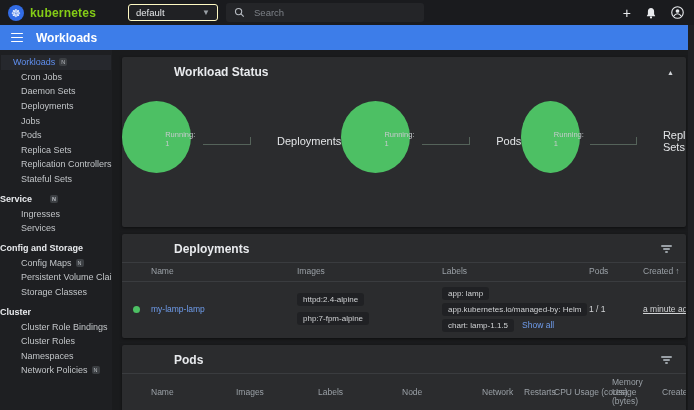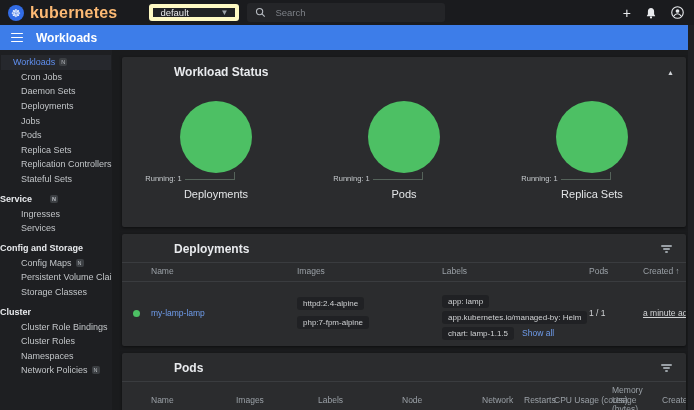--- a/index.html
+++ b/index.html
@@ -7,22 +7,22 @@
   body {
     background:#1a1b1d;
     font-family:"Liberation Sans", sans-serif;
     color:#d6d8da;
     position:relative;
   }
   
   .topbar { height:25px; background:#1a1b1e; display:flex; align-items:center; padding:0 8px; }
   .logo { width:16px; height:16px; border-radius:50%; background:#326ce5; color:#fff;
           font-size:11px; line-height:16px; text-align:center; flex:0 0 auto; }
-  .brand { color:#fdba74; font-weight:bold; font-size:16px; margin-left:6px; letter-spacing:.2px; }
-  .ns-select { margin-left:32px; width:90px; height:17px; border:4px solid #fef9c3; border-radius:3px;
+  .brand { color:#84cc16; font-weight:bold; font-size:12px; margin-left:6px; letter-spacing:.2px; }
+  .ns-select { margin-left:32px; width:90px; height:17px; border:1px solid #fef9c3; border-radius:3px;
                display:flex; align-items:center; justify-content:space-between; padding:0 7px;
                color:#e6e8ea; font-size:9.5px; cursor:pointer; background:#202124; }
   .ns-caret { color:#9aa0a6; font-size:8px; }
   .search { margin-left:8px; width:198px; height:19px; background:#242528; border-radius:3px;
             display:flex; align-items:center; padding:0 8px; gap:9px; }
   .search svg { flex:0 0 auto; }
   .search input { background:transparent; border:none; outline:none; color:#cfd2d6; font-size:9.5px; width:100%;
                   font-family:"Liberation Sans", sans-serif; }
   .search input::placeholder { color:#7d8187; }
   .top-actions { margin-left:auto; display:flex; align-items:center; gap:14px; padding-right:2px; }
@@ -50,41 +50,41 @@
   .card { background:#2b2c2e; border-radius:2px; box-shadow:0 1px 3px rgba(0,0,0,.5); overflow:hidden; flex:0 0 auto; }
   .card-head { display:flex; align-items:center; justify-content:space-between; padding:8px 12px 6px 12px;margin-left:40px; }
   .card-title { color:#e8eaed; font-size:12px; font-weight:bold; }
   .collapse-caret { color:#cfd2d6; font-size:7px; cursor:pointer; }
   .filter-ic { display:flex; flex-direction:column; align-items:center; gap:1.5px; cursor:pointer; padding:2px; }
   .filter-ic span { height:1.5px; background:#9aa0a6; border-radius:1px; }
   .filter-ic span:nth-child(1){ width:11px; } .filter-ic span:nth-child(2){ width:7px; } .filter-ic span:nth-child(3){ width:3px; }
   
   .card-workload { height:170px; }
   .charts { display:flex; padding-top:16px; }
-  .chart { flex:1; display:flex; flex-direction:column; align-items:center; }
+  .chart { flex:1; display:flex; align-items:center; }
   .pie { width:72px; height:72px; border-radius:50%; background:#4dc064; }
   .run-row { display:flex; align-items:flex-end; transform:translateX(-26px); margin-top:-2px; }
   .run-text { font-size:7.5px; color:#c6cacd; margin-right:3px; transform:translateY(3px); }
   .run-l { width:50px; height:8px; border-bottom:1px solid #55635a; border-right:1px solid #55635a; }
   .chart-title { margin-top:8px; font-size:11px; color:#e3e5e7; }
   
   .thead, .trow { display:grid; align-items:center; }
   .thead { border-top:1px solid #3a3c3f; border-bottom:1px solid #3a3c3f; color:#9aa0a6; font-size:8.5px;
            padding:4px 0; }
   .thead div { white-space:nowrap; overflow:visible; line-height:1.15; }
   .th-wrap { white-space:normal !important; }
   .trow { font-size:8.5px; color:#d2d4d6; padding:5px 0 6px 0; }
   .dep-grid { grid-template-columns:29px 146px 145px 147px 54px 1fr; }
   .pod-grid { grid-template-columns:29px 85px 82px 84px 80px 42px 30px 58px 50px 1fr; }
   .dotcell { display:flex; justify-content:center; }
   .dot { width:7px; height:7px; border-radius:50%; background:#4dc064; }
   .link { color:#6f9ceb; cursor:pointer; }
   .namecell { line-height:1.3; word-break:break-all; padding-right:8px; }
   .chips-inline { display:flex; gap:6px; flex-wrap:wrap; }
-  .chips-col { display:flex; flex-direction:column; align-items:flex-start; gap:3px;margin-top:8px; }
+  .chips-col { display:flex; flex-direction:column; align-items:flex-start; gap:3px; }
   .chip { background:#202124; border-radius:3px; padding:2px 6px; font-size:8px; color:#d0d2d4; white-space:nowrap; }
   .lastlabelrow { display:flex; align-items:center; gap:8px;text-align:center; }
   .showall { font-size:8.5px; }
   .created { text-decoration:underline; white-space:nowrap; cursor:default; }
   .sort-ic { color:#9aa0a6; font-size:8.5px; margin-left:2px; }
   
   .scrollstrip { position:absolute; top:25px; right:0; width:6px; height:385px; background:#1f2023; }
 </style>
 </head>
 <body>

